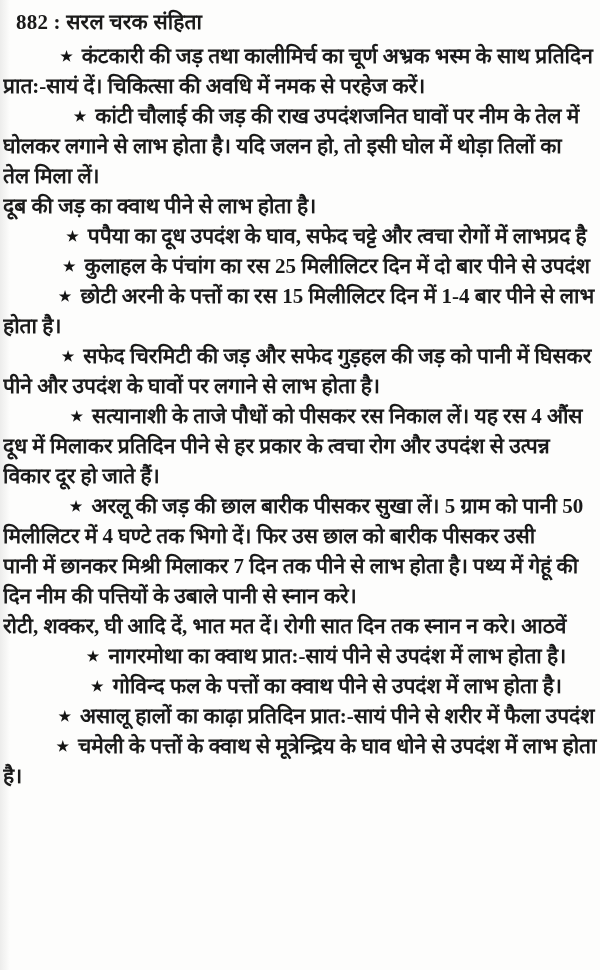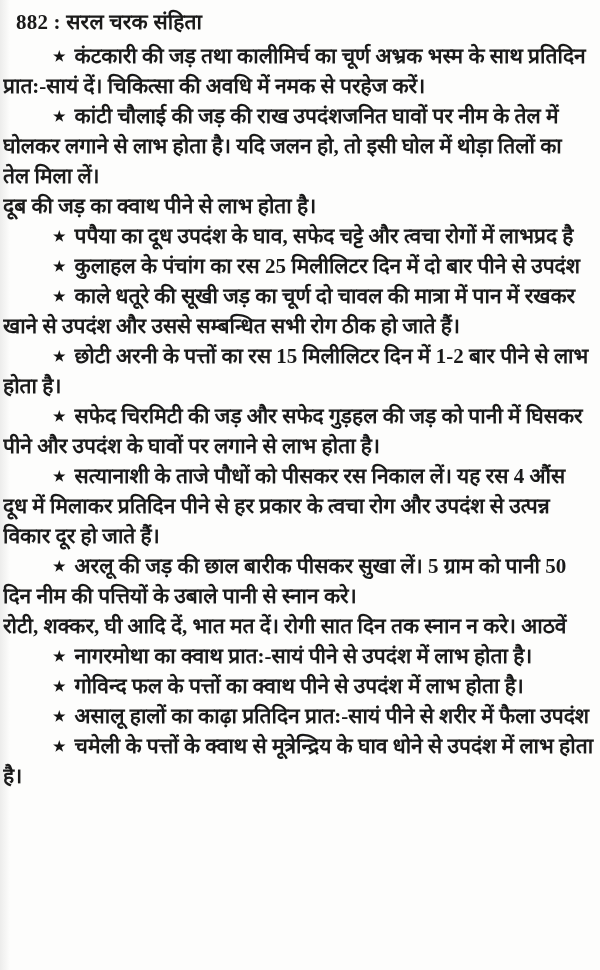--- a/index.html
+++ b/index.html
@@ -37,21 +37,21 @@
     font-size: 21px;
     font-weight: 600;
     line-height: 30px;
   }
   .para { margin: 0; }
   .line {
     height: 30px;
     white-space: nowrap;
     overflow: hidden;
   }
-  .line.first { padding-left: 50px; }
+  .line.first { padding-left: 50px; text-align: center; }
   .star {
     display: inline-block;
     font-size: 14px;
     vertical-align: 2px;
     padding-right: 9px;
     color: #141414;
   }
 </style>
 </head>
 <body>
@@ -73,38 +73,36 @@
       <div class="para">
         <div class="line"><span>दूब की जड़ का क्वाथ पीने से लाभ होता है।</span></div>
       </div>
       <div class="para">
         <div class="line first"><span class="star">★</span><span>पपैया का दूध उपदंश के घाव, सफेद चट्टे और त्वचा रोगों में लाभप्रद है</span></div>
       </div>
       <div class="para">
         <div class="line first"><span class="star">★</span><span>कुलाहल के पंचांग का रस 25 मिलीलिटर दिन में दो बार पीने से उपदंश</span></div>
       </div>
       <div class="para">
-        <div class="line first"><span class="star">★</span><span>काले धतूरे की सूखी जड़ का चूर्ण दो चावल की मात्रा में पान में रखकर</span></div>
-        <div class="line"><span>खाने से उपदंश और उससे सम्बन्धित सभी रोग ठीक हो जाते हैं।</span></div>
-      </div>
-      <div class="para">
-        <div class="line first"><span class="star">★</span><span>छोटी अरनी के पत्तों का रस 15 मिलीलिटर दिन में 1-2 बार पीने से लाभ</span></div>
+        <div class="line first"><span class="star">★</span><span>छोटी अरनी के पत्तों का रस 15 मिलीलिटर दिन में 1-4 बार पीने से लाभ</span></div>
         <div class="line"><span>होता है।</span></div>
       </div>
       <div class="para">
         <div class="line first"><span class="star">★</span><span>सफेद चिरमिटी की जड़ और सफेद गुड़हल की जड़ को पानी में घिसकर</span></div>
         <div class="line"><span>पीने और उपदंश के घावों पर लगाने से लाभ होता है।</span></div>
       </div>
       <div class="para">
         <div class="line first"><span class="star">★</span><span>सत्यानाशी के ताजे पौधों को पीसकर रस निकाल लें। यह रस 4 औंस</span></div>
         <div class="line"><span>दूध में मिलाकर प्रतिदिन पीने से हर प्रकार के त्वचा रोग और उपदंश से उत्पन्न</span></div>
         <div class="line"><span>विकार दूर हो जाते हैं।</span></div>
       </div>
       <div class="para">
         <div class="line first"><span class="star">★</span><span>अरलू की जड़ की छाल बारीक पीसकर सुखा लें। 5 ग्राम को पानी 50</span></div>
+        <div class="line"><span>मिलीलिटर में 4 घण्टे तक भिगो दें। फिर उस छाल को बारीक पीसकर उसी</span></div>
+        <div class="line"><span>पानी में छानकर मिश्री मिलाकर 7 दिन तक पीने से लाभ होता है। पथ्य में गेहूं की</span></div>
         <div class="line"><span>दिन नीम की पत्तियों के उबाले पानी से स्नान करे।</span></div>
         <div class="line"><span>रोटी, शक्कर, घी आदि दें, भात मत दें। रोगी सात दिन तक स्नान न करे। आठवें</span></div>
       </div>
       <div class="para">
         <div class="line first"><span class="star">★</span><span>नागरमोथा का क्वाथ प्रात:-सायं पीने से उपदंश में लाभ होता है।</span></div>
       </div>
       <div class="para">
         <div class="line first"><span class="star">★</span><span>गोविन्द फल के पत्तों का क्वाथ पीने से उपदंश में लाभ होता है।</span></div>
       </div>
       <div class="para">

